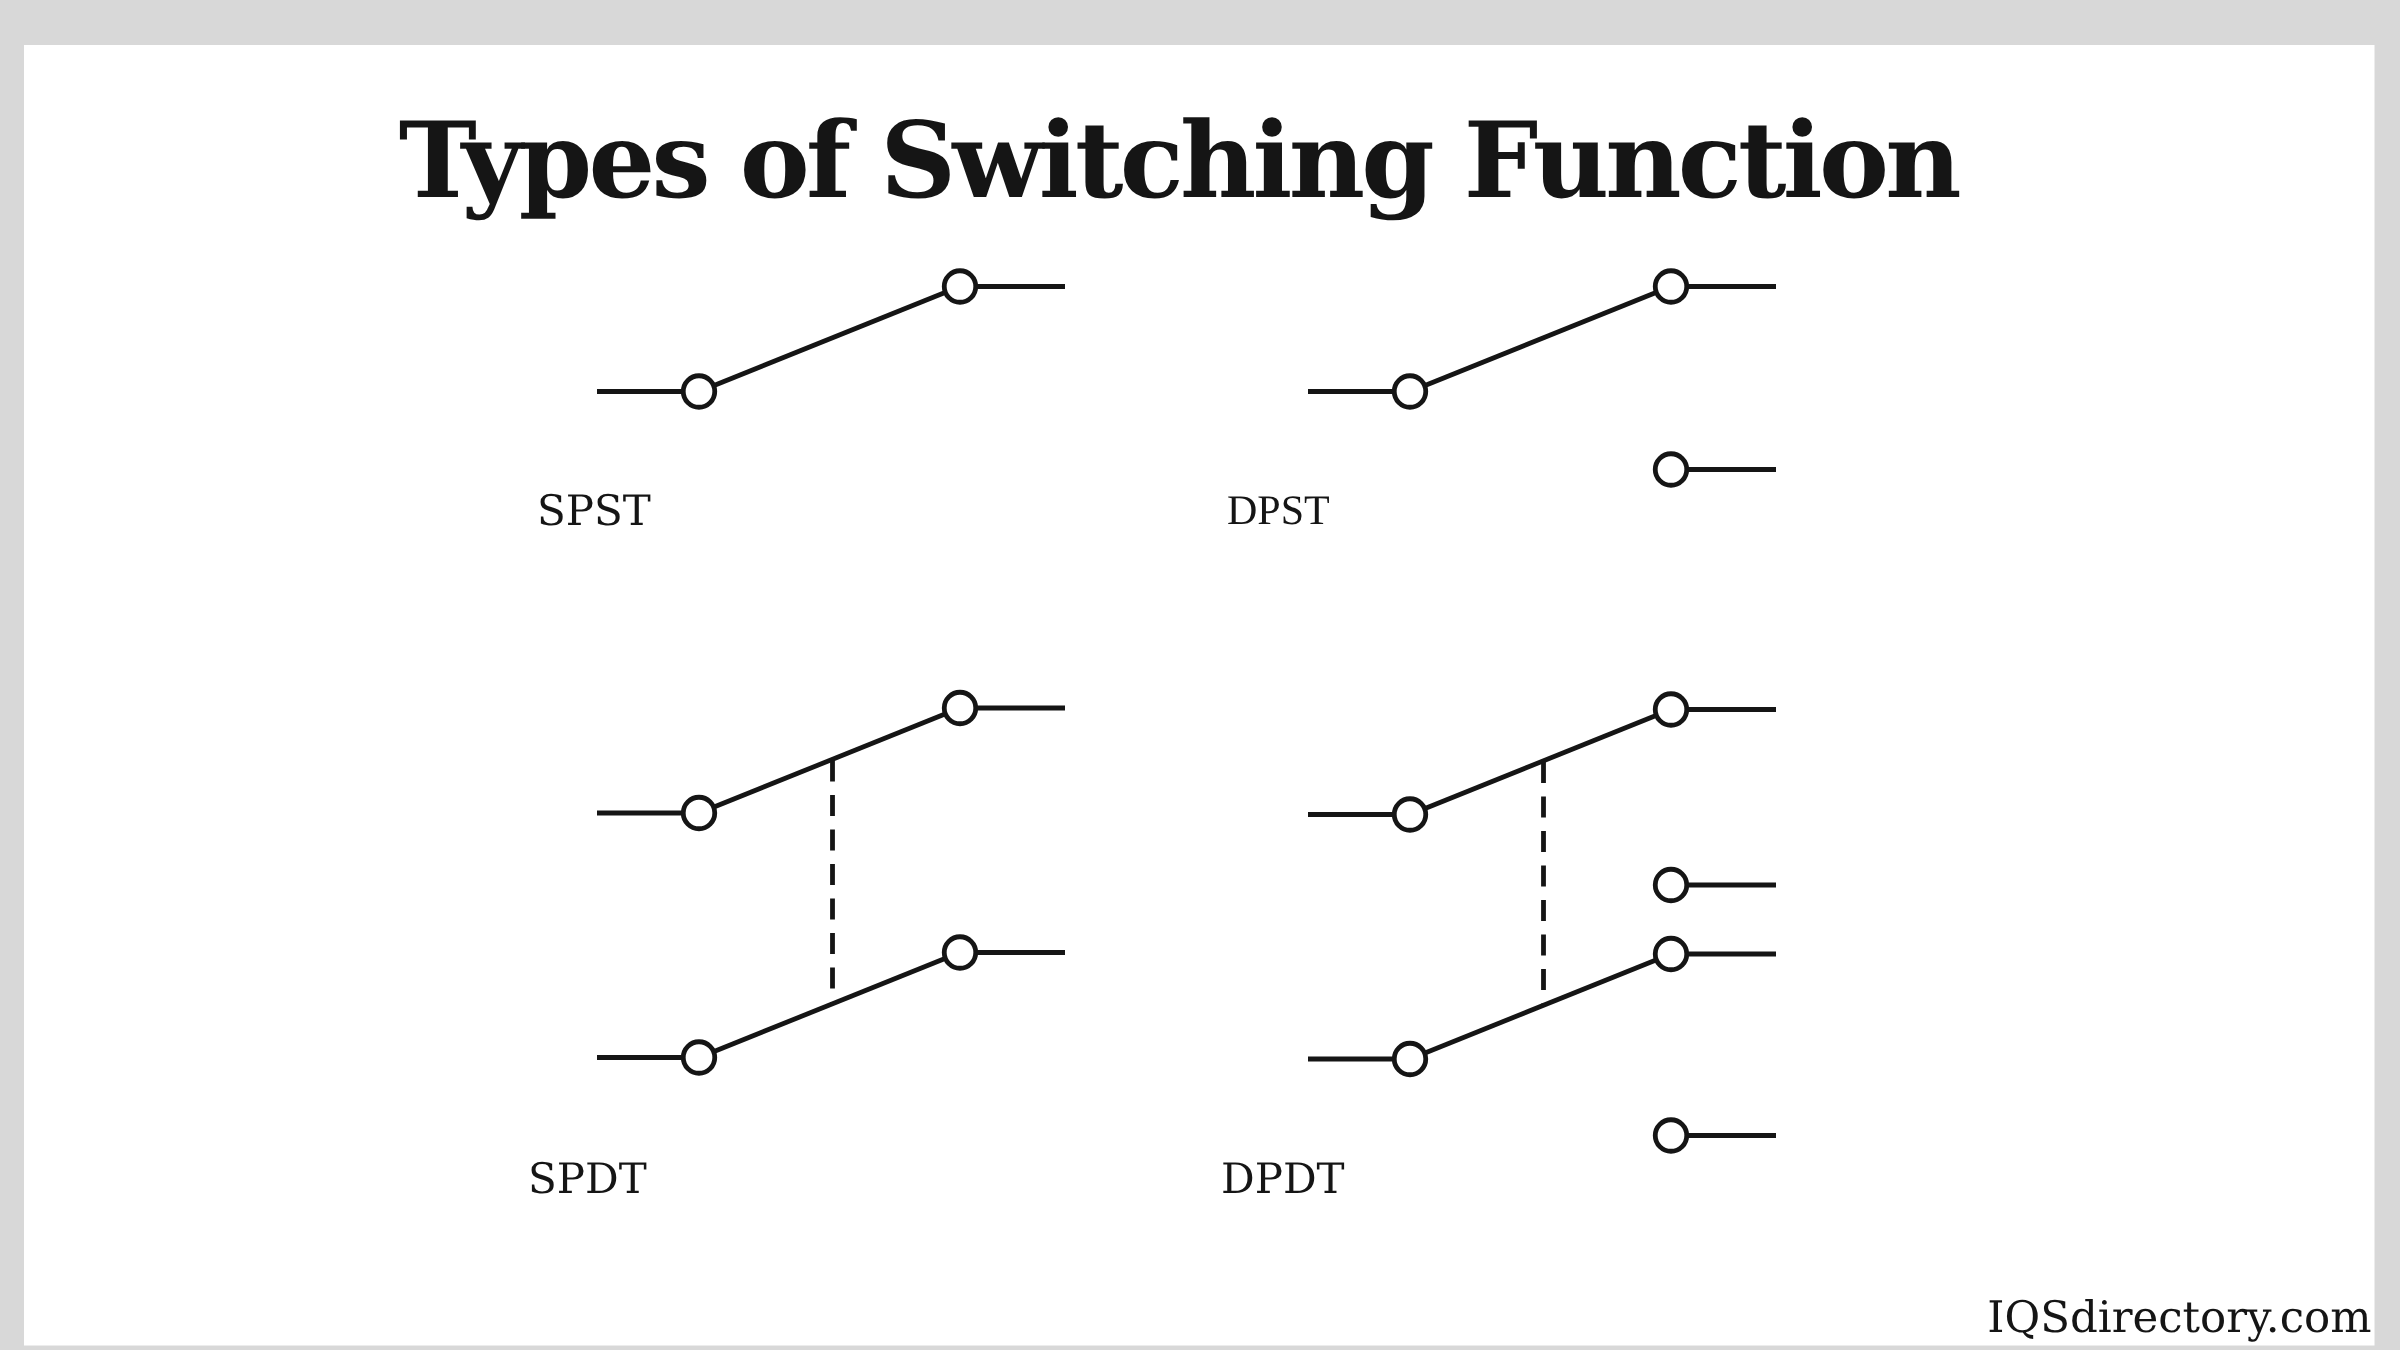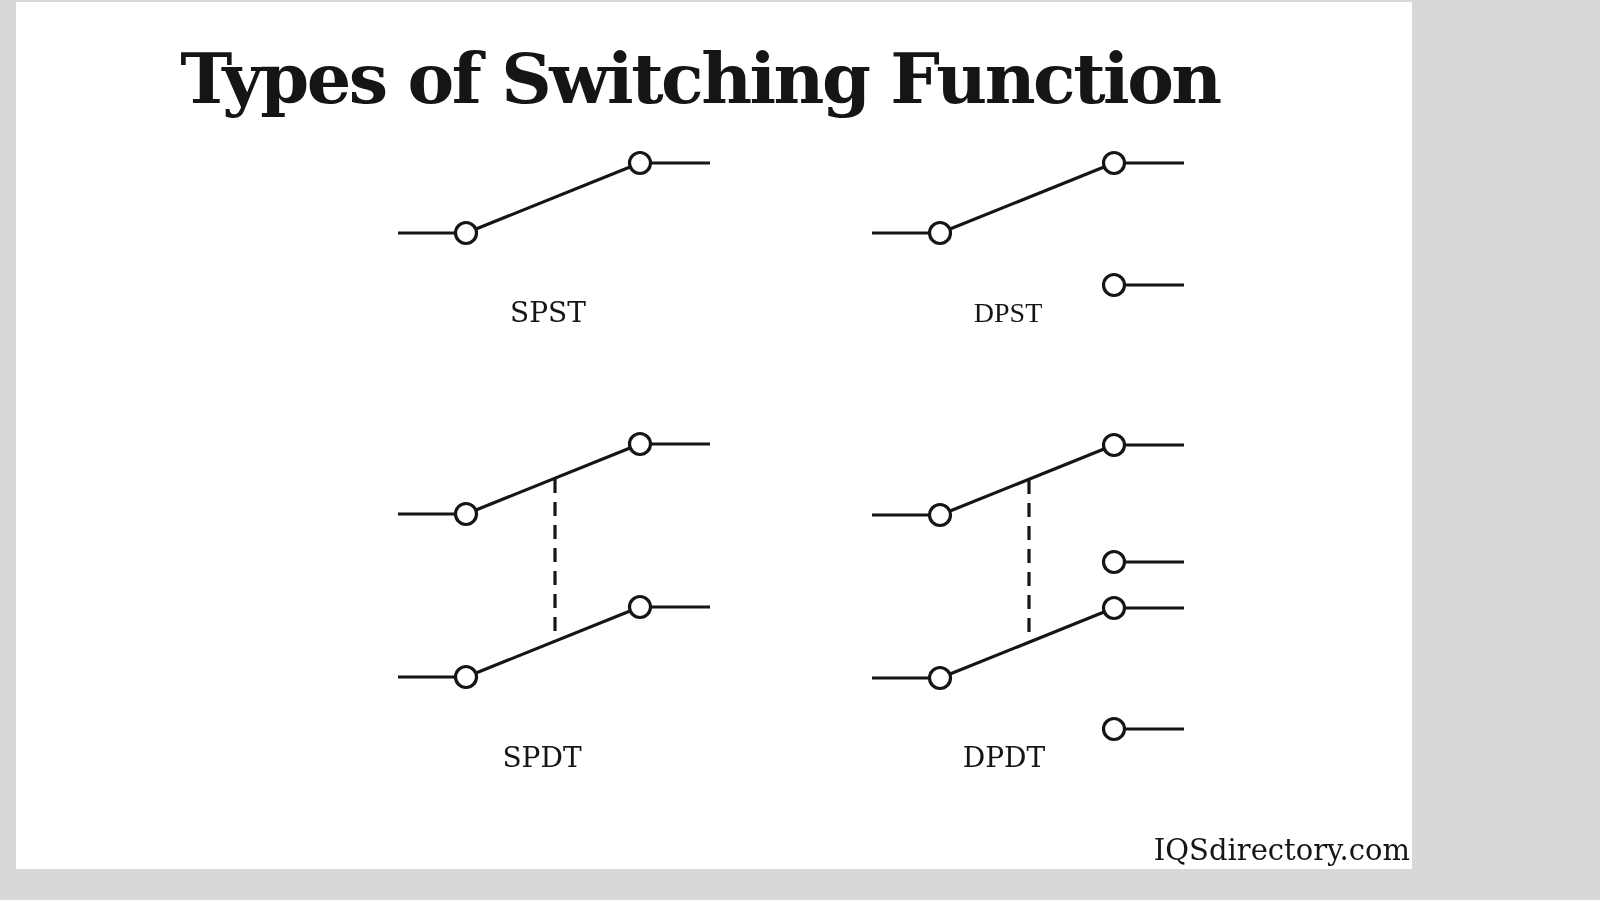--- a/index.html
+++ b/index.html
@@ -8,22 +8,22 @@
     width: 1600px;
     height: 900px;
     background: #d8d8d8;
     overflow: hidden;
     font-family: "DejaVu Serif", serif;
     color: #151515;
   }
   .card {
     position: absolute;
     left: 16px;
-    top: 2px;
-    width: 1396px;
+    top: 30px;
+    width: 1567px;
     height: 867px;
     background: #ffffff;
   }
   .title {
     position: absolute;
     left: 0;
     top: 38px;
     width: 100%;
     margin: 0;
     text-align: center;
@@ -53,21 +53,21 @@
   }
   svg.diagram circle {
     stroke: #151515;
     stroke-width: 3.2;
     fill: #ffffff;
   }
 
   .caption {
     position: absolute;
     width: 380px;
-    text-align: center;
+    text-align: left;
     font-size: 28px;
     line-height: 37px;
     white-space: nowrap;
   }
   .c1 { left: 342px; top: 292px; }
   .c2 { left: 802px; top: 292px; font-family: Liberation Serif, serif; }
   .c3 { left: 336px; top: 737px; }
   .c4 { left: 798px; top: 737px; }
 
   .watermark {

